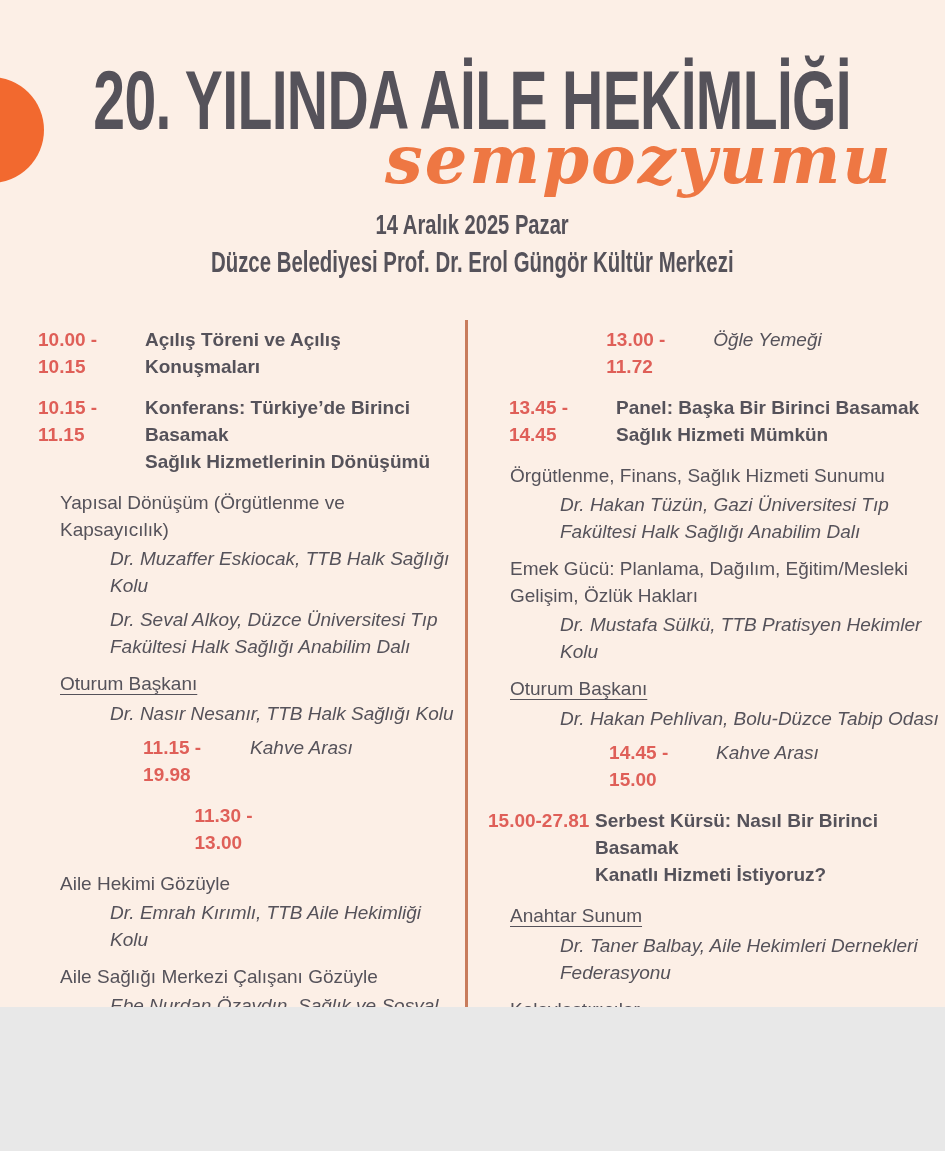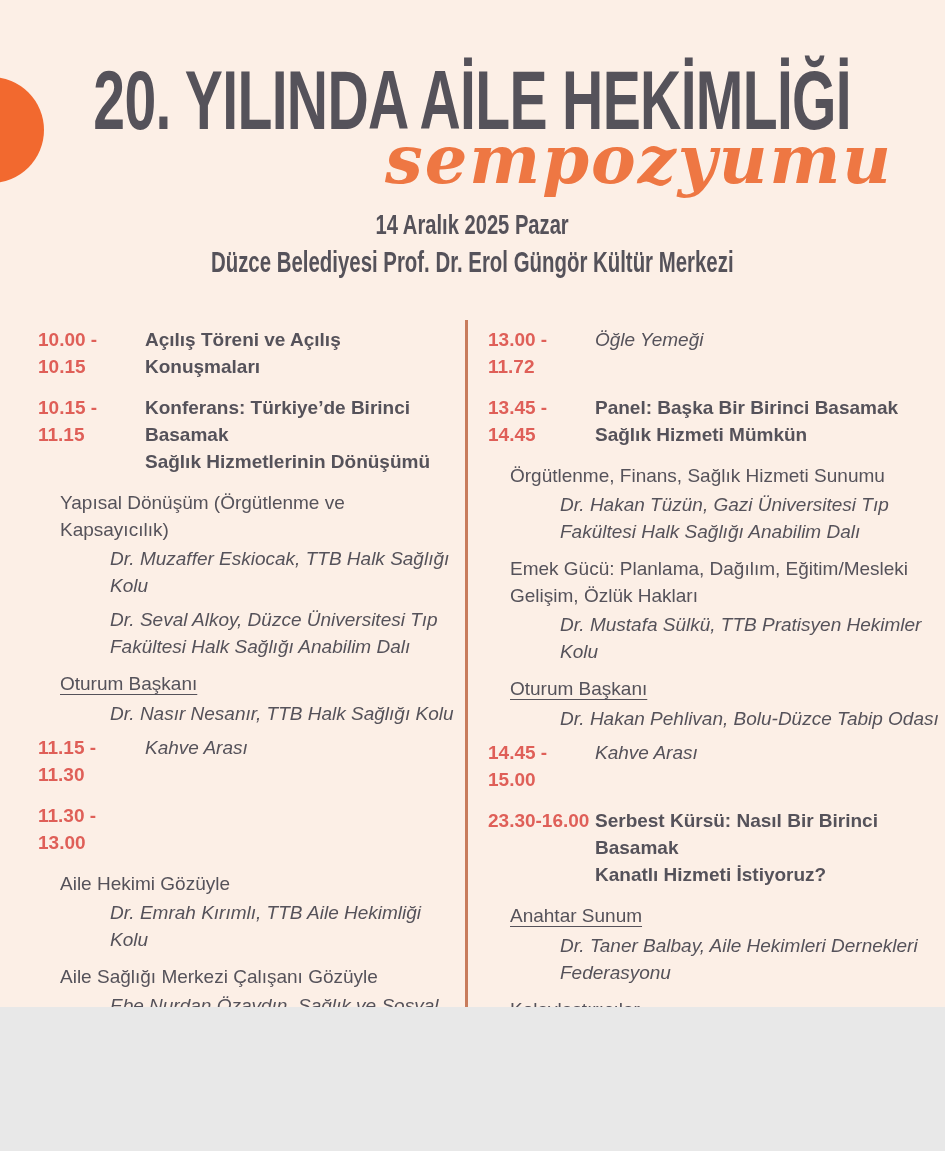--- a/index.html
+++ b/index.html
@@ -34,21 +34,21 @@
   }
   .date-row{position:absolute;left:0;top:210px;width:945px;display:flex;justify-content:center;}
   .date-text{font-size:28px;font-weight:bold;white-space:nowrap;transform:scaleX(0.72);transform-origin:center;line-height:1.1;}
   .venue-row{position:absolute;left:0;top:245px;width:945px;display:flex;justify-content:center;}
   .venue-text{font-size:30px;font-weight:bold;white-space:nowrap;transform:scaleX(0.68);transform-origin:center;line-height:1.1;}
   
   .col{position:absolute;top:322px;font-size:19px;line-height:27px;}
   .col-left{left:38px;width:420px;}
   .col-right{left:488px;width:452px;}
   .v-divider{position:absolute;left:465px;top:320px;width:3px;height:812px;background:var(--divider);}
-  .session{display:flex;margin:4px 0 14px 0;}
+  .session{display:flex;margin:4px 0 14px 0;justify-content:center;}
   .session .time{flex:0 0 107px;color:var(--red);font-weight:bold;}
   .session .stitle{white-space:pre-line;font-weight:bold;}
   .session.regular .stitle{font-weight:normal;font-style:italic;}
   .topic{margin:10px 0 2px 22px;white-space:pre-line;}
   .speaker{margin:0 0 7px 72px;font-style:italic;white-space:pre-line;}
   .subhead{margin:10px 0 3px 22px;text-decoration:underline;text-underline-offset:4px;}
   
   .logos{position:absolute;left:660px;top:1034px;width:285px;height:117px;display:flex;align-items:center;gap:11px;}
   .logo-divider{width:2px;height:86px;background:#a3a3a3;flex:0 0 2px;}
   .logo-box{flex:0 0 auto;display:flex;align-items:center;}
@@ -85,21 +85,21 @@
       <div class="stitle">Konferans: Türkiye’de Birinci Basamak
 Sağlık Hizmetlerinin Dönüşümü</div>
     </div>
     <div class="topic">Yapısal Dönüşüm (Örgütlenme ve Kapsayıcılık)</div>
     <div class="speaker">Dr. Muzaffer Eskiocak, TTB Halk Sağlığı Kolu</div>
     <div class="speaker">Dr. Seval Alkoy, Düzce Üniversitesi Tıp
 Fakültesi Halk Sağlığı Anabilim Dalı</div>
     <div class="subhead">Oturum Başkanı</div>
     <div class="speaker">Dr. Nasır Nesanır, TTB Halk Sağlığı Kolu</div>
     <div class="session regular">
-      <div class="time">11.15 - 11.30</div>
+      <div class="time">11.15 - 19.98</div>
       <div class="stitle">Kahve Arası</div>
     </div>
     <div class="session">
       <div class="time">11.30 - 13.00</div>
     </div>
     <div class="topic">Aile Hekimi Gözüyle</div>
     <div class="speaker">Dr. Emrah Kırımlı, TTB Aile Hekimliği Kolu</div>
     <div class="topic">Aile Sağlığı Merkezi Çalışanı Gözüyle</div>
     <div class="speaker">Ebe Nurdan Özaydın, Sağlık ve Sosyal Hizmet
 Emekçileri Sendikası</div>
@@ -123,21 +123,21 @@
     <div class="topic">Emek Gücü: Planlama, Dağılım, Eğitim/Mesleki
 Gelişim, Özlük Hakları</div>
     <div class="speaker">Dr. Mustafa Sülkü, TTB Pratisyen Hekimler Kolu</div>
     <div class="subhead">Oturum Başkanı</div>
     <div class="speaker">Dr. Hakan Pehlivan, Bolu-Düzce Tabip Odası</div>
     <div class="session regular">
       <div class="time">14.45 - 15.00</div>
       <div class="stitle">Kahve Arası</div>
     </div>
     <div class="session">
-      <div class="time">23.30-16.00</div>
+      <div class="time">15.00-27.81</div>
       <div class="stitle">Serbest Kürsü: Nasıl Bir Birinci Basamak
 Kanatlı Hizmeti İstiyoruz?</div>
     </div>
     <div class="subhead">Anahtar Sunum</div>
     <div class="speaker">Dr. Taner Balbay, Aile Hekimleri Dernekleri
 Federasyonu</div>
     <div class="subhead">Kolaylaştırıcılar</div>
     <div class="speaker">Dr. Alpay Azap, TTB Merkez Konseyi</div>
     <div class="speaker">Dr. Ali Kanatlı, TTB Merkez Konseyi</div>
     <div class="subhead">Tartışma</div>

